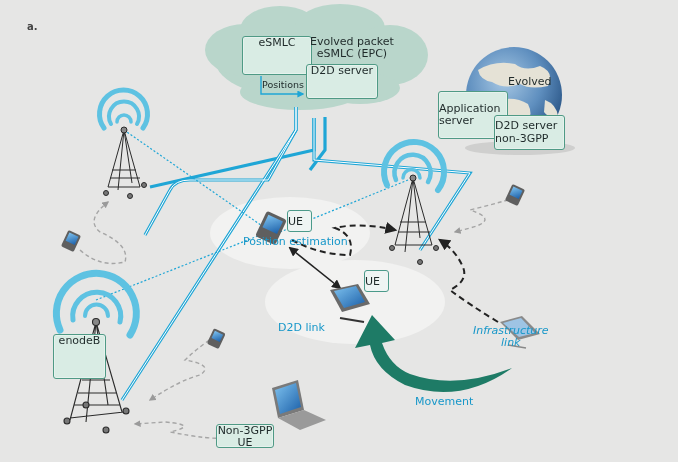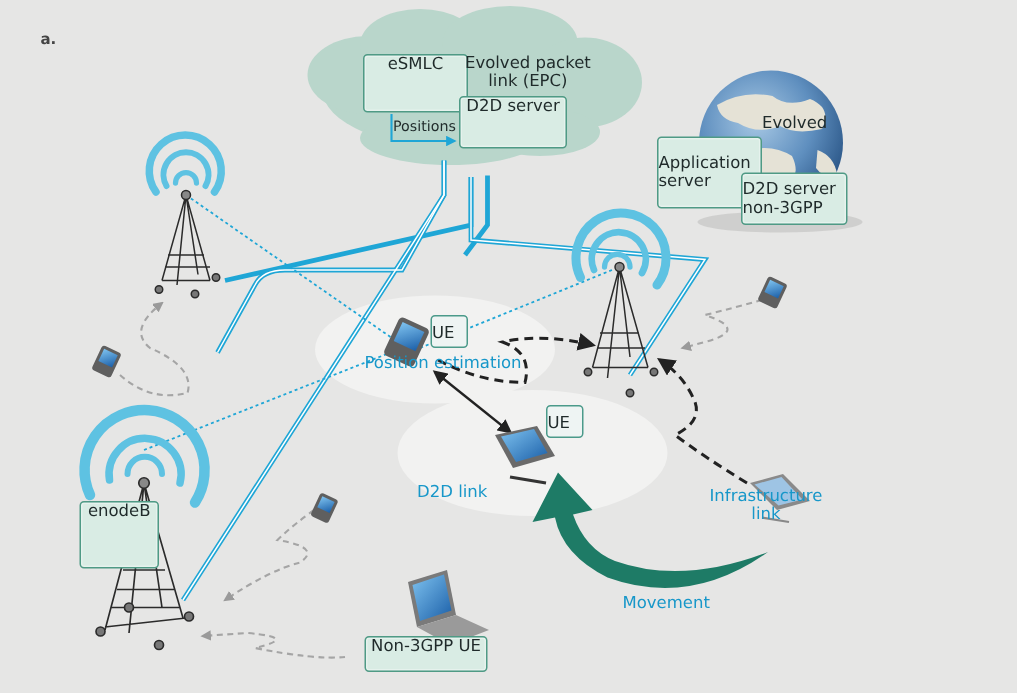--- a/index.html
+++ b/index.html
@@ -168,21 +168,21 @@
   <path d="M261,76 L261,94 L303,94" stroke="#1fa6d6" stroke-width="1.4" fill="none" marker-end="url(#arrBlue)"></path>
 </svg>
 
 <div class="lbl" style="left:27px;top:21px;font-size:10px;font-weight:bold;color:#444;">a.</div>
 
 <div class="box" style="left:242px;top:36px;width:70px;height:39px;">
   <span>eSMLC</span>
 </div>
 <div class="lbl" style="left:310px;top:36px;font-size:11px;">
   <div>Evolved packet</div>
-  <div>link (EPC)</div>
+  <div>eSMLC (EPC)</div>
 </div>
 <div class="box" style="left:306px;top:64px;width:72px;height:35px;">
   <span>D2D server</span>
 </div>
 <div class="lbl" style="left:262px;top:80px;font-size:9.5px;">Positions</div>
 
 <div class="lbl" style="left:508px;top:76px;font-size:11px;">Evolved</div>
 <div class="box" style="left:438px;top:91px;width:70px;height:48px;flex-direction:column;">
   <span>Application</span>
   <span>server</span>
@@ -193,24 +193,24 @@
 </div>
 
 <div class="lbl blue" style="left:243px;top:192px;font-size:11px;">Position estimation</div>
 <div class="uebox" style="left:287px;top:210px;width:25px;height:22px;">
   <span>UE</span>
 </div>
 <div class="lbl blue" style="left:278px;top:278px;font-size:11px;">D2D link</div>
 <div class="uebox" style="left:364px;top:270px;width:25px;height:22px;">
   <span>UE</span>
 </div>
-<div class="lbl blue" style="left:473px;top:281px;font-size:11px;">
+<div class="lbl blue" style="left:473px;top:281px;font-size:11px;font-style:italic;">
   <div>Infrastructure</div>
   <div>link</div>
 </div>
 <div class="lbl blue" style="left:415px;top:352px;font-size:11px;">Movement</div>
 
 <div class="box" style="left:33px;top:334px;width:53px;height:45px;margin-left:20px;">
   <span>enodeB</span>
 </div>
-<div class="box" style="left:243px;top:424px;width:82px;height:24px;font-size:11px;">
+<div class="box" style="left:216px;top:424px;width:58px;height:24px;font-size:11px;">
   <span>Non-3GPP UE</span>
 </div>
 
 </body></html>

